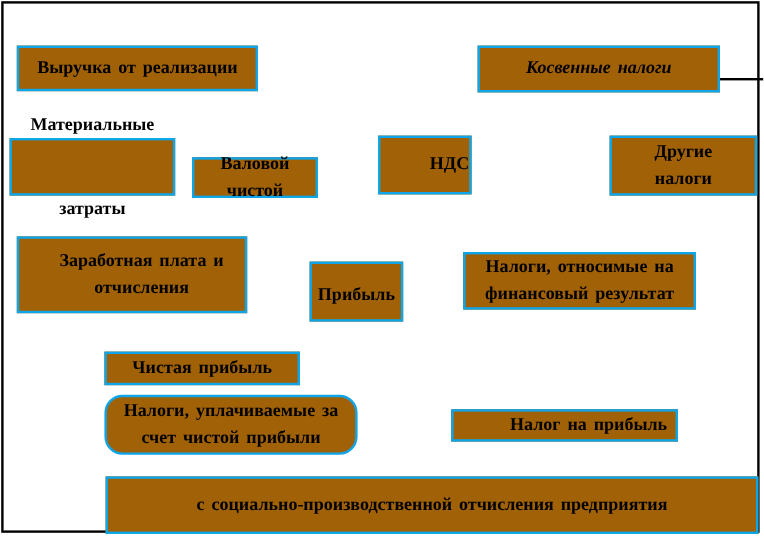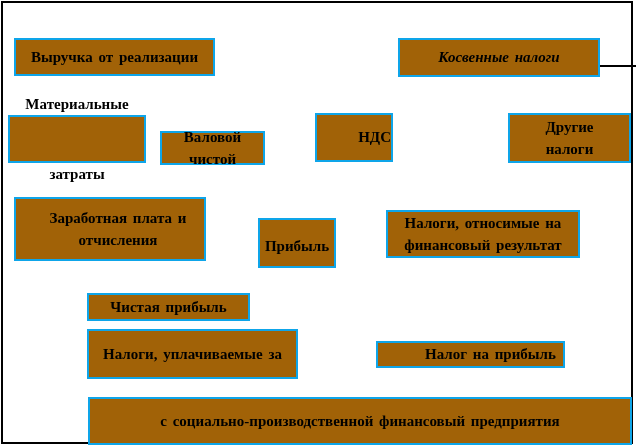--- a/index.html
+++ b/index.html
@@ -56,21 +56,21 @@
   .b-indirect      { left: 398px; top: 38px;  width: 202px; height: 39px; font-style: italic; }
   .b-material      { left: 8px;   top: 115px; width: 138px; height: 48px; gap: 48px; }
   .b-gross         { left: 160px; top: 131px; width: 105px; height: 34px; }
   .b-vat           { left: 315px; top: 113px; width: 78px;  height: 49px; align-items: flex-end; }
   .b-excise        { left: 398px; top: 113px; width: 97px;  height: 49px; }
   .b-other         { left: 508px; top: 113px; width: 123px; height: 50px; font-family: Liberation Serif, serif; }
   .b-wages         { left: 14px;  top: 197px; width: 192px; height: 64px; padding-left: 16px; }
   .b-profit        { left: 230px; top: 218px; width: 78px;  height: 50px; justify-content: center; padding-top: 7px; margin-left: 28px; }
   .b-finres        { left: 386px; top: 210px; width: 194px; height: 48px; }
   .b-net           { left: 87px;  top: 293px; width: 163px; height: 28px; }
-  .b-nettaxes      { left: 87px;  top: 329px; width: 211px; height: 50px; }
+  .b-nettaxes      { left: 87px;  top: 329px; width: 211px; height: 50px; border-radius: 15px; }
   .b-profittax     { left: 376px; top: 341px; width: 189px; height: 27px; padding-left: 40px; }
   .b-remainder     { left: 88px;  top: 397px; width: 544px; height: 48px; }
 </style>
 </head>
 <body>
 
 <div class="stage">
 
   <div class="frame"></div>
 
@@ -122,24 +122,25 @@
     <span>финансовый результат</span>
   </div>
 
   <div class="box b-net">
     <span>Чистая прибыль</span>
 
   </div>
 
   <div class="box b-nettaxes">
     <span>Налоги, уплачиваемые за</span>
+    <span>счет чистой прибыли</span>
   </div>
 
   <div class="box b-profittax">
     <span>Налог на прибыль</span>
 
   </div>
 
   <div class="box b-remainder">
-    <span>с социально-производственной финансовый предприятия</span>
+    <span>с социально-производственной отчисления предприятия</span>
   </div>
 
 </div>
 
 </body></html>

